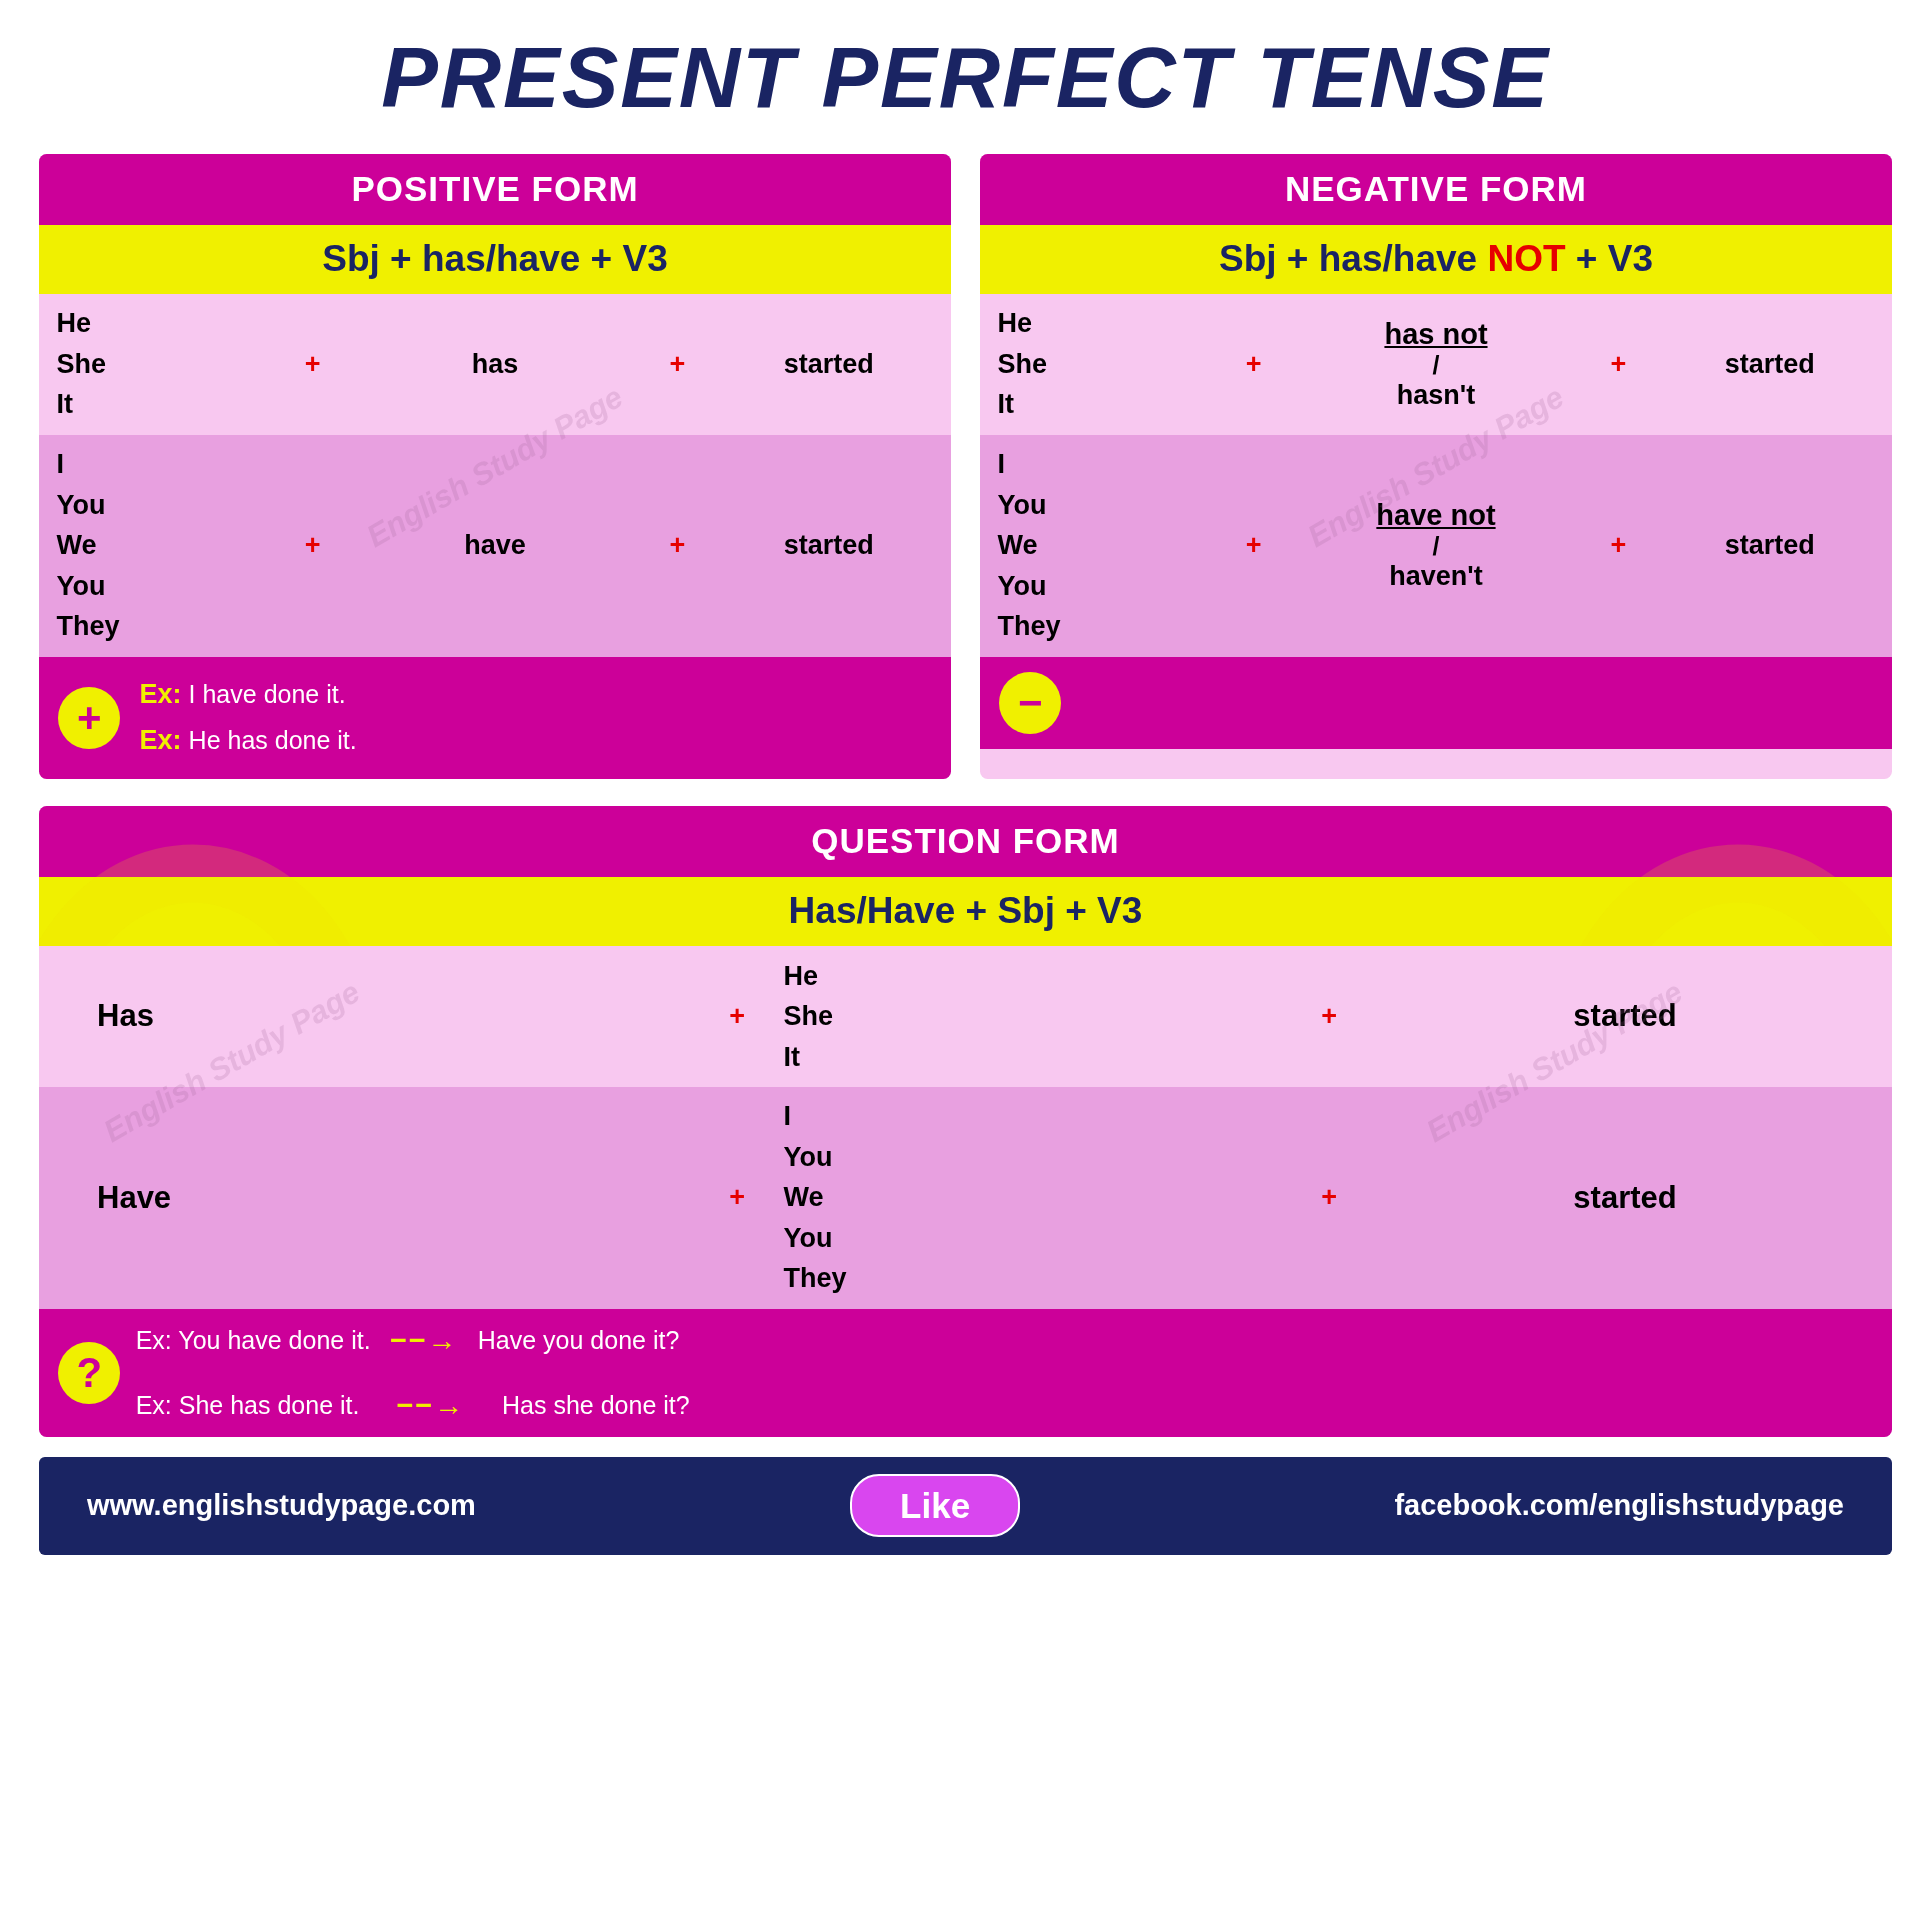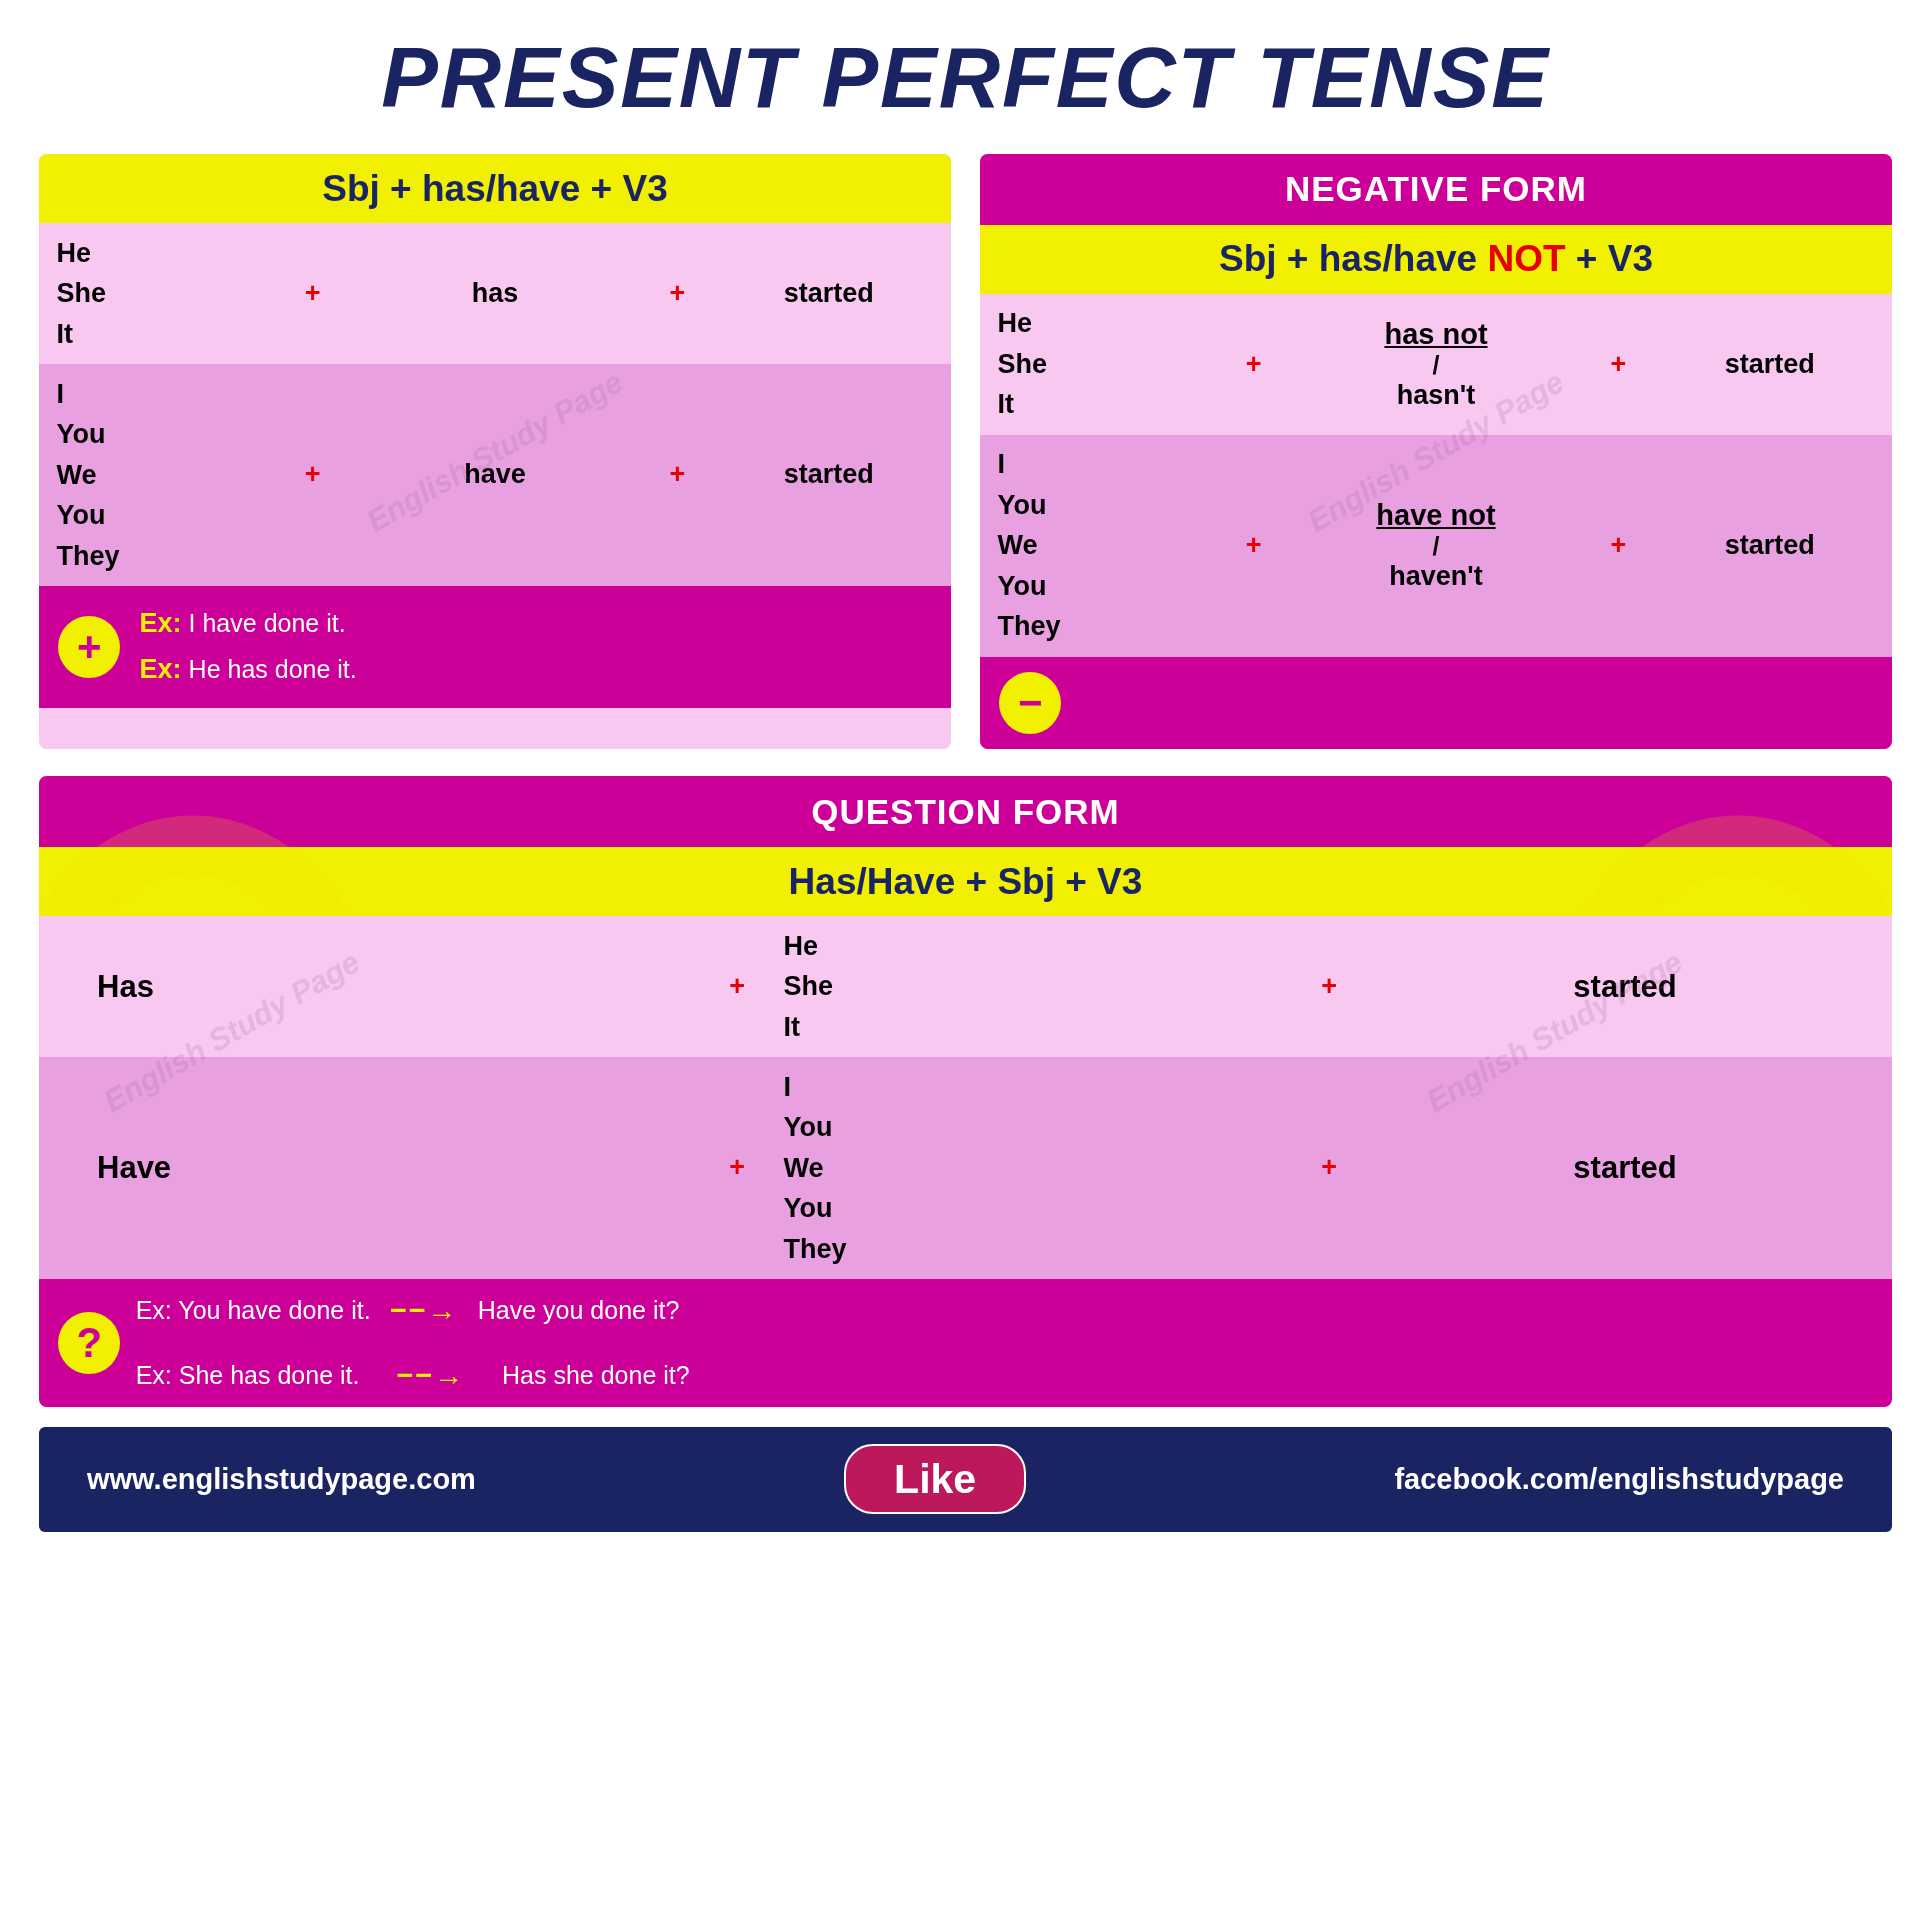--- a/index.html
+++ b/index.html
@@ -189,26 +189,26 @@
       align-items: center;
       justify-content: space-between;
       padding: 17.4px 48px;
     }
     .footer-text {
       color: #fff;
       font-size: 29px;
       font-weight: 700;
     }
     .like-btn {
-      background: #be185d;
+      background: #d946ef;
       border: 2.9px solid #fff;
       border-radius: 29px;
       padding: 9.7px 48px;
       color: #fff;
-      font-size: 41px;
+      font-size: 35px;
       font-weight: 900;
     }
 
     
     .arch-svg-left {
       position: absolute;
       left: -9.7px;
       top: -9.7px;
       opacity: 0.18;
     }
@@ -260,20 +260,21 @@
 <body>
 
 <div class="page">
 
   <div class="main-title">PRESENT PERFECT TENSE</div>
 
   <div class="top-panels">
 
     <div class="panel top-panel-wrap">
       <div class="panel-wm">English Study Page</div>
+      <div class="panel-header">POSITIVE FORM</div>
       <div class="formula-row">Sbj + has/have + V3</div>
       <table class="tbl">
         <tbody>
             <tr>
           <td class="subj-cell">He<br>She<br>It</td>
           <td class="plus-cell">+</td>
           <td class="verb-cell">has</td>
           <td class="plus-cell">+</td>
           <td class="started-cell">started</td>
         </tr>

